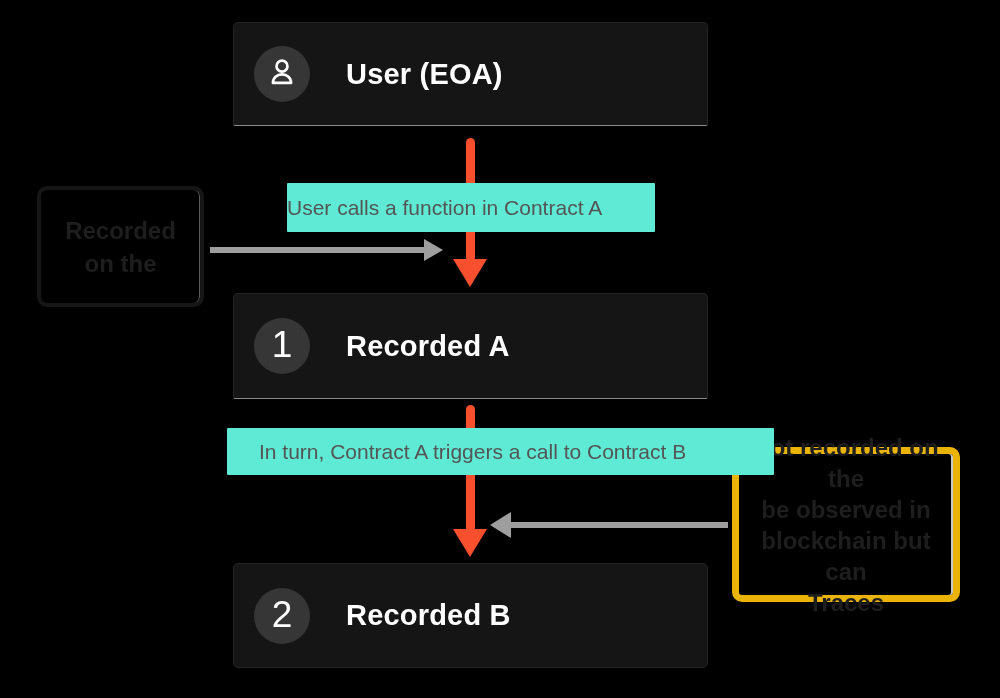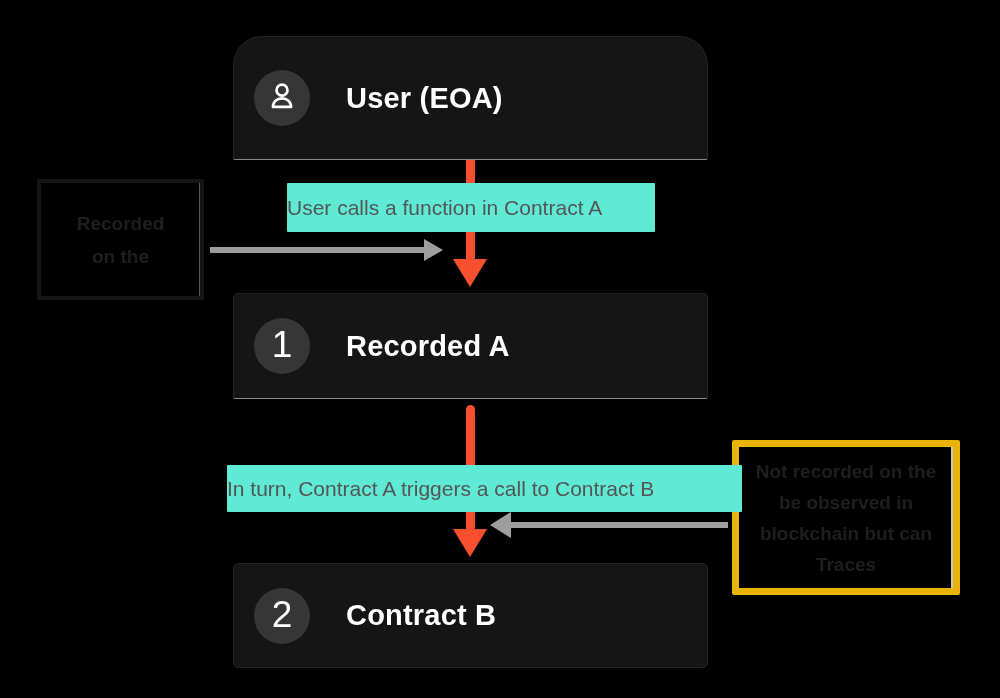--- a/index.html
+++ b/index.html
@@ -28,21 +28,21 @@
     align-items: center;
     padding-left: 20px;
     gap: 36px;
     z-index: 3;
   }
   .node.has-divider {
     border-bottom: 1px solid #8a8a8a;
     border-bottom-left-radius: 2px;
     border-bottom-right-radius: 2px;
   }
-  .node-user   { top: 36px;  height: 124px; border-radius: 29px; }
+  .node-user   { top: 22px;  height: 104px; }
   .node-a      { top: 293px; height: 106px; }
   .node-b      { top: 563px; height: 105px; }
   .badge {
     width: 56px;
     height: 56px;
     border-radius: 50%;
     background: #363636;
     display: flex;
     align-items: center;
     justify-content: center;
@@ -67,21 +67,21 @@
     background: #5eead4;
     color: #555555;
     font-size: 21px;
     display: flex;
     align-items: center;
     justify-content: flex-start;
     z-index: 2;
     border-radius: 1px;
   }
   .flow-label-1 { left: 287px; top: 183px; width: 368px; height: 49px; }
-  .flow-label-2 { left: 227px; top: 465px; width: 515px; height: 47px; }
+  .flow-label-2 { left: 227px; top: 428px; width: 515px; height: 47px; padding-left: 32px; }
   
   .o-shaft {
     position: absolute;
     left: 466px;
     width: 9px;
     background: #f8502f;
     border-radius: 5px;
     z-index: 1;
   }
   .o-shaft-1 { top: 138px; height: 124px; }
@@ -130,23 +130,24 @@
     position: absolute;
     box-sizing: border-box;
     background: transparent;
     display: flex;
     flex-direction: column;
     align-items: center;
     justify-content: center;
     text-align: center;
     color: #1e1e1e;
     font-weight: 700;
-    font-size: 19px;
+    font-size: 24px;
     z-index: 0;
-    border-radius: 2px;
+    border-radius: 10px;
+    margin-top: 7px;
   }
   .note-left {
     left: 37px; top: 179px; width: 167px; height: 121px;
     border: 4px solid #161616;
     box-shadow: inset -1px 0 0 rgba(255,255,255,0.35);
     line-height: 33px;
   }
   .note-right {
     left: 732px; top: 440px; width: 228px; height: 155px;
     border: 7px solid #eab308;
@@ -205,16 +206,16 @@
     <div>blockchain but can</div>
     <div>Traces</div>
   </div>
   <div class="g-shaft g-shaft-right"></div>
   <div class="g-head g-head-left"></div>
 
   <div class="node node-b">
     <div class="badge">
       <span class="badge-number">2</span>
     </div>
-    <div class="node-title">Contract B</div>
+    <div class="node-title">Recorded B</div>
   </div>
 
 </div>
 
 </body></html>

